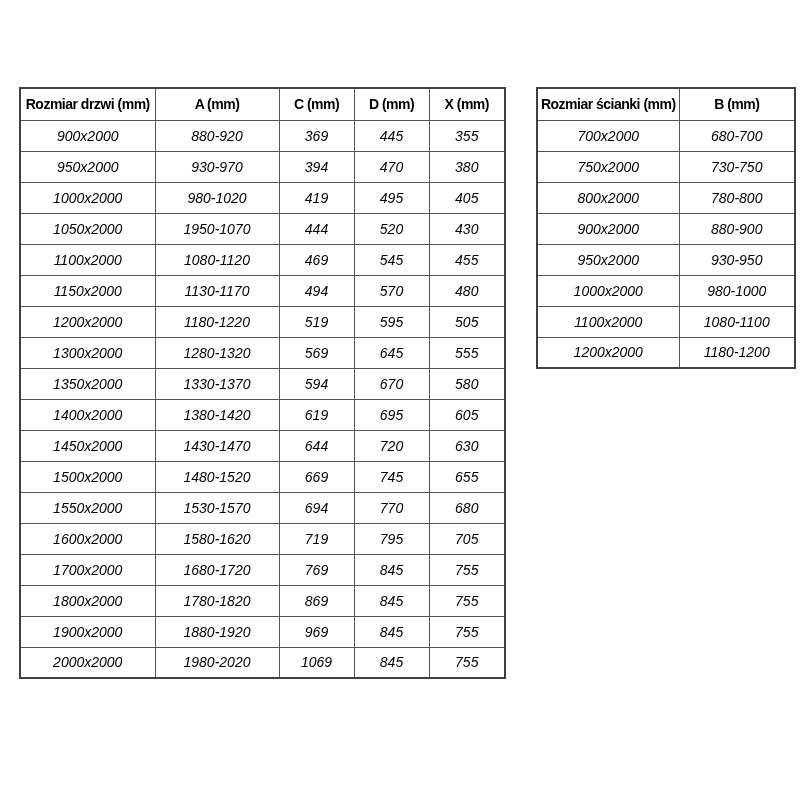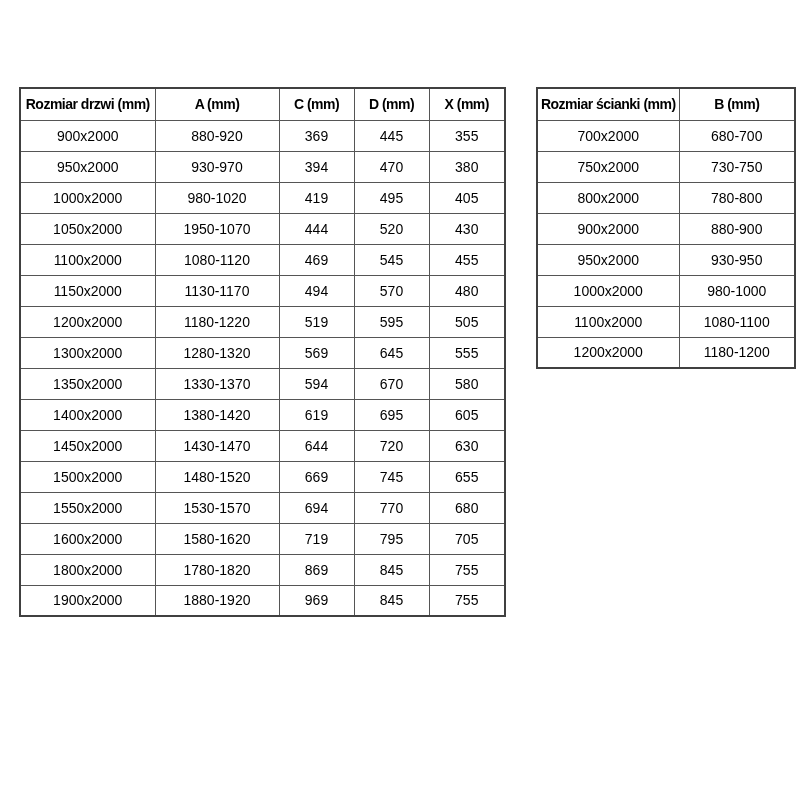--- a/index.html
+++ b/index.html
@@ -33,21 +33,21 @@
   .tbl th {
     font-size: 14px;
     font-weight: bold;
     letter-spacing: -0.5px;
   }
   .tbl td {
     font-size: 14px;
     font-weight: normal;
   }
   .tbl thead tr { height: 32px; }
-  .tbl tbody tr { height: 31px; }
+  .tbl tbody tr { height: 31px; font-style: italic; }
   .tbl-doors { left: 3px;  top: 87px; width: 485px; margin-left: 16px; }
   .tbl-walls { left: 536px; top: 87px; width: 258px; }
 </style>
 </head>
 <body>
 
 <div>
 
   <table class="tbl tbl-doors">
     <colgroup>
@@ -159,30 +159,44 @@
           <td>680</td>
         </tr>
         <tr>
           <td>1600x2000</td>
           <td>1580-1620</td>
           <td>719</td>
           <td>795</td>
           <td>705</td>
         </tr>
         <tr>
+          <td>1700x2000</td>
+          <td>1680-1720</td>
+          <td>769</td>
+          <td>845</td>
+          <td>755</td>
+        </tr>
+        <tr>
           <td>1800x2000</td>
           <td>1780-1820</td>
           <td>869</td>
           <td>845</td>
           <td>755</td>
         </tr>
         <tr>
           <td>1900x2000</td>
           <td>1880-1920</td>
           <td>969</td>
+          <td>845</td>
+          <td>755</td>
+        </tr>
+        <tr>
+          <td>2000x2000</td>
+          <td>1980-2020</td>
+          <td>1069</td>
           <td>845</td>
           <td>755</td>
         </tr>
       </tbody>
   </table>
 
   <table class="tbl tbl-walls">
     <colgroup>
       <col style="width:142px">
       <col style="width:116px">

